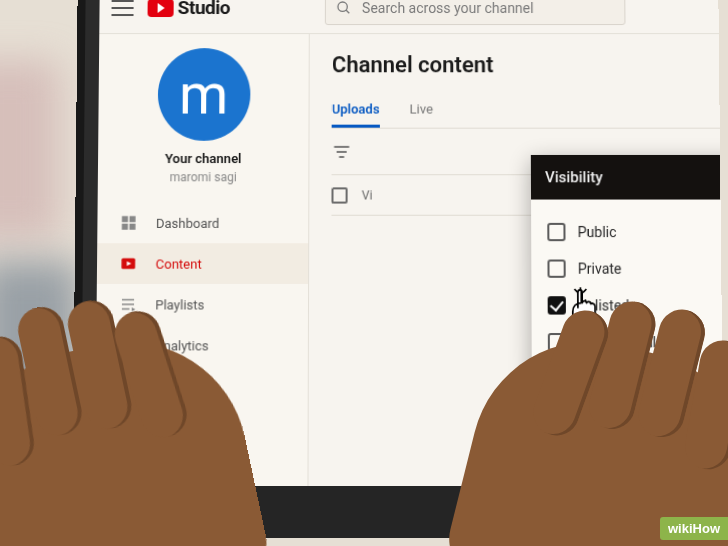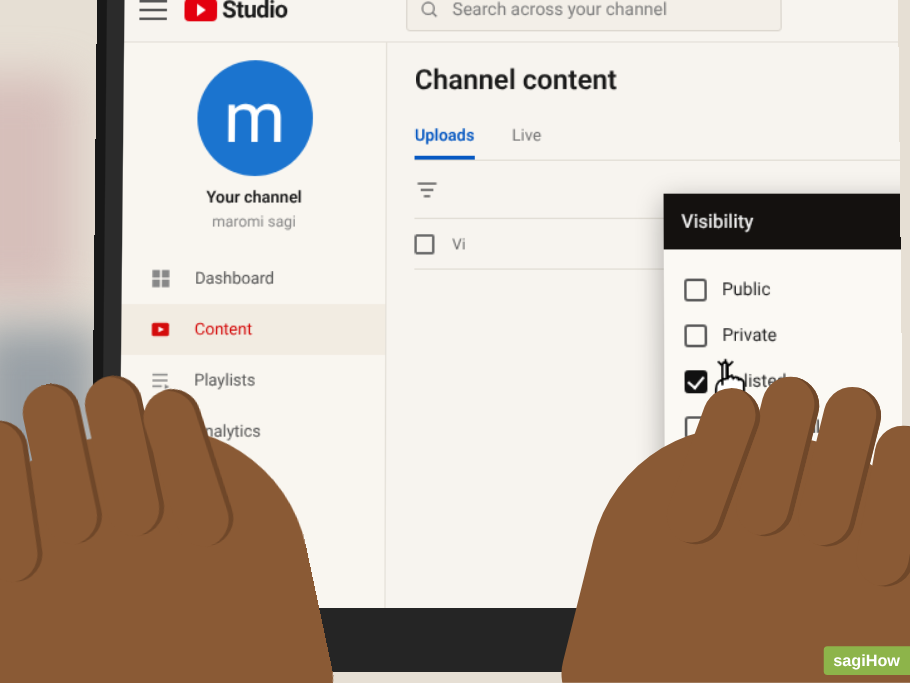--- a/index.html
+++ b/index.html
@@ -374,14 +374,14 @@
     <div class="finger"></div>
 </div>
 <div class="hand right">
   <div class="finger"></div>
     <div class="finger"></div>
     <div class="finger"></div>
     <div class="finger"></div>
 </div>
 
 <div class="wikihow">
-  <span>sagi</span><span class="how">How</span>
+  <span>wiki</span><span class="how">How</span>
 </div>
 
 </body></html>

